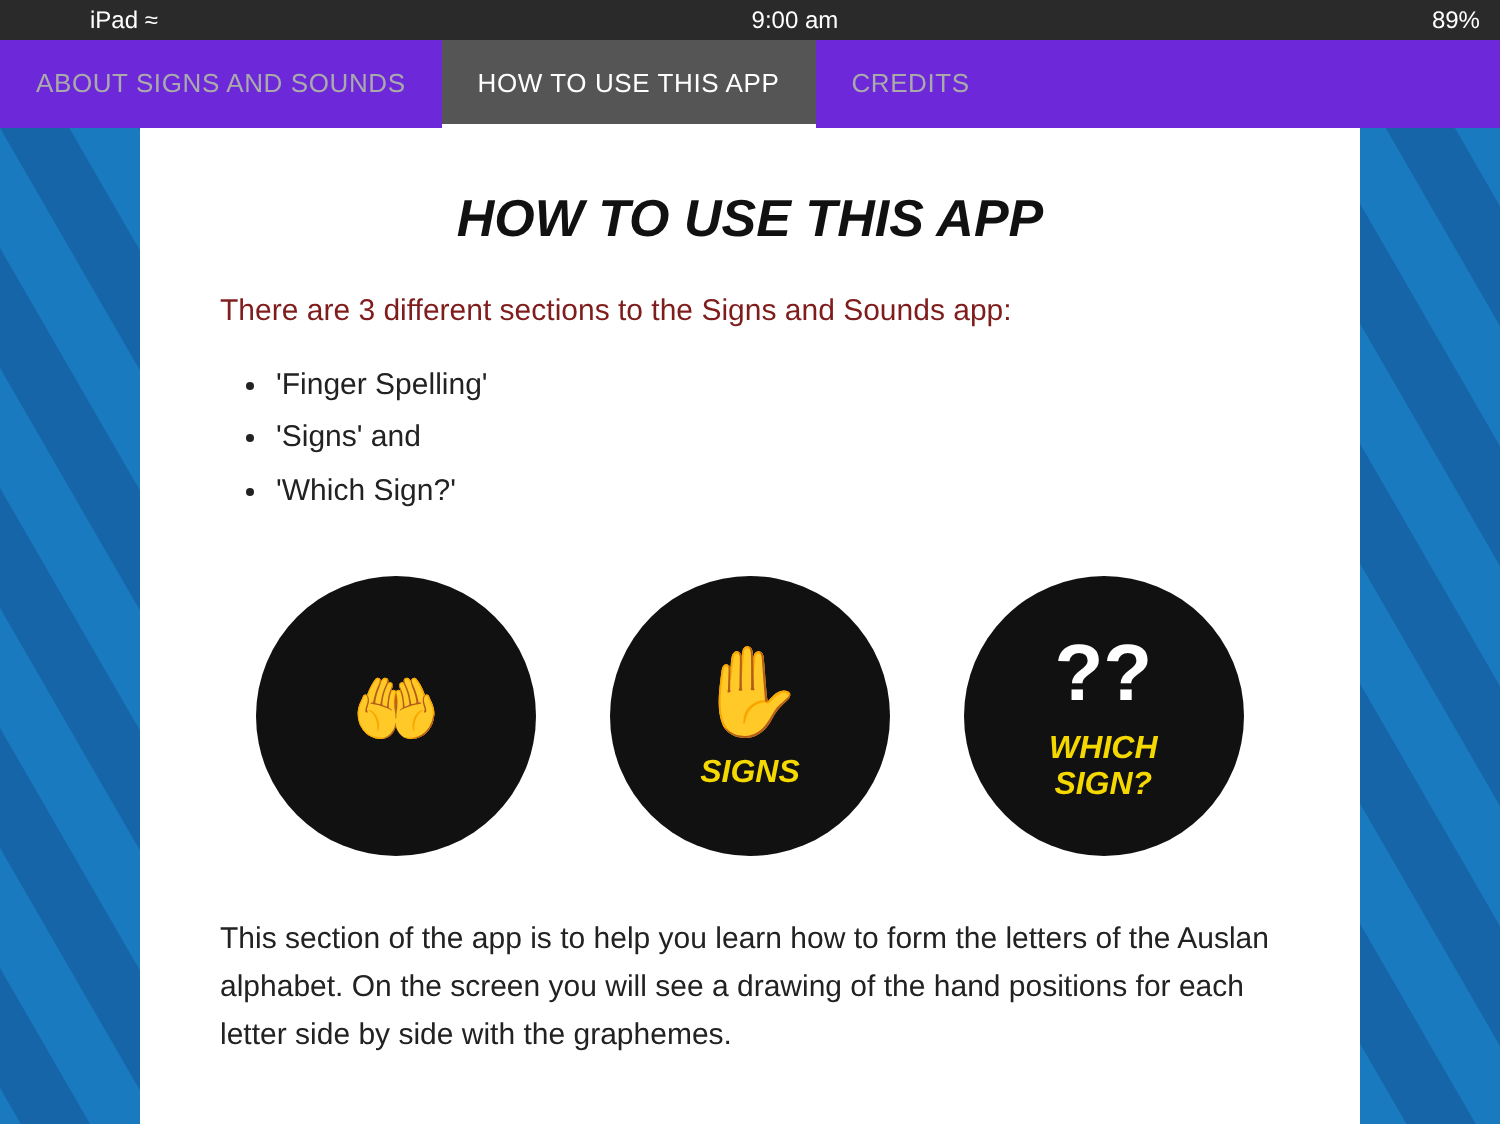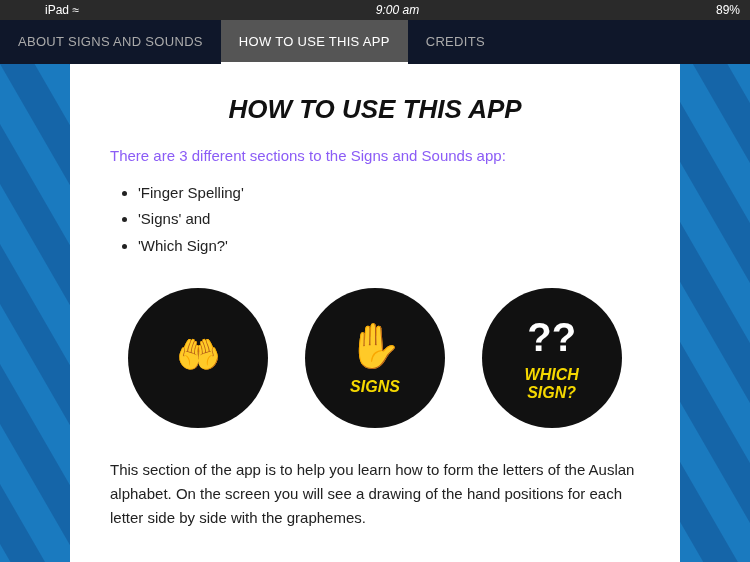--- a/index.html
+++ b/index.html
@@ -19,27 +19,27 @@
       background: #2a2a2a;
       display: flex;
       align-items: center;
       justify-content: space-between;
       padding: 0 10px;
       font-size: 12px;
       color: white;
     }
 
     .status-left { font-size: 12px; margin-left: 35px; }
-    .status-center { font-size: 12px; font-weight: 500; font-style: italic; }
+    .status-center { font-size: 12px; font-weight: 500; }
     .status-right { font-size: 12px; }
 
     
     .tab-bar {
       height: 44px;
-      background: #0f172a;
+      background: #6d28d9;
       display: flex;
       align-items: stretch;
     }
 
     .tab-item {
       padding: 0 18px;
       display: flex;
       align-items: center;
       font-size: 13px;
       font-weight: 500;
@@ -83,21 +83,21 @@
       font-size: 26px;
       font-weight: 900;
       text-align: center;
       margin-bottom: 20px;
       font-style: italic;
       color: #111;
     }
 
     .intro-text {
       font-size: 15px;
-      color: #8b5cf6;
+      color: #7f1d1d;
       margin-bottom: 14px;
       line-height: 1.5;
     }
 
     .bullet-list {
       list-style: disc;
       padding-left: 28px;
       margin-bottom: 31px;
     }
 

